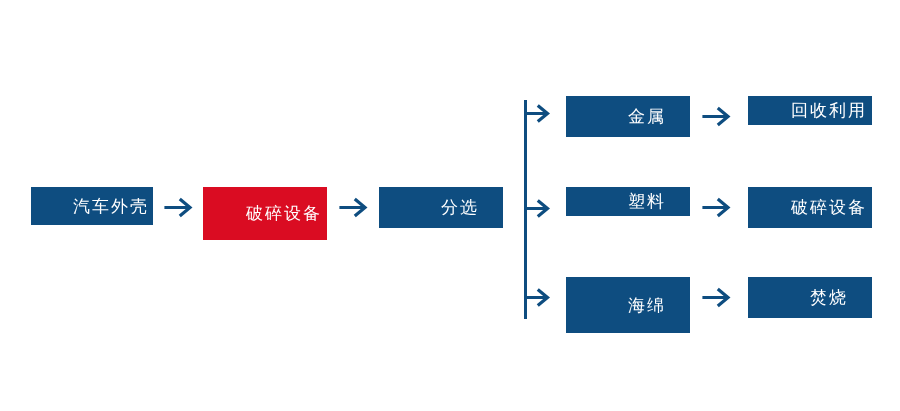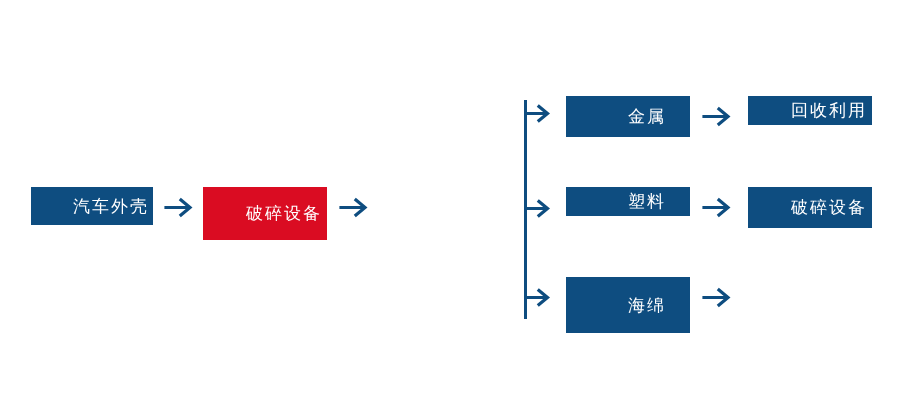--- a/index.html
+++ b/index.html
@@ -66,20 +66,21 @@
   </div>
 
   <div class="node red" style="left:203px; top:187px; width:124px; height:53px;">破碎设备</div>
 
   <div class="arrow" style="left:339px; top:195px; width:34px; height:25px;">
     <svg width="34" height="25" viewBox="0 0 34 25" aria-hidden="true">
       <path d="M2 12.5 H24 M17 5 L26 12.5 L17 20" fill="none" stroke="#0e4d80" stroke-width="3.2" stroke-linecap="square" stroke-linejoin="miter"></path>
     </svg>
   </div>
 
+  <div class="node blue" style="left:379px; top:187px; width:124px; height:41px;">分选</div>
 
   <div class="connector" style="left:524px; top:100px; width:3px; height:219px;"></div>
 
   <div class="arrow" style="left:525px; top:101px; width:30px; height:25px;">
     <svg width="30" height="25" viewBox="0 0 30 25" aria-hidden="true">
       <path d="M1 12.5 H21 M14 5.5 L22.5 12.5 L14 19.5" fill="none" stroke="#0e4d80" stroke-width="3.2" stroke-linecap="square" stroke-linejoin="miter"></path>
     </svg>
   </div>
 
   <div class="node blue" style="left:566px; top:96px; width:124px; height:41px;">金属</div>
@@ -115,14 +116,15 @@
   </div>
 
   <div class="node blue" style="left:566px; top:277px; width:124px; height:56px;">海绵</div>
 
   <div class="arrow" style="left:702px; top:285px; width:34px; height:25px;">
     <svg width="34" height="25" viewBox="0 0 34 25" aria-hidden="true">
       <path d="M2 12.5 H24 M17 5 L26 12.5 L17 20" fill="none" stroke="#0e4d80" stroke-width="3.2" stroke-linecap="square" stroke-linejoin="miter"></path>
     </svg>
   </div>
 
+  <div class="node blue" style="left:748px; top:277px; width:124px; height:41px;">焚烧</div>
 
 </div>
 
 </body></html>

